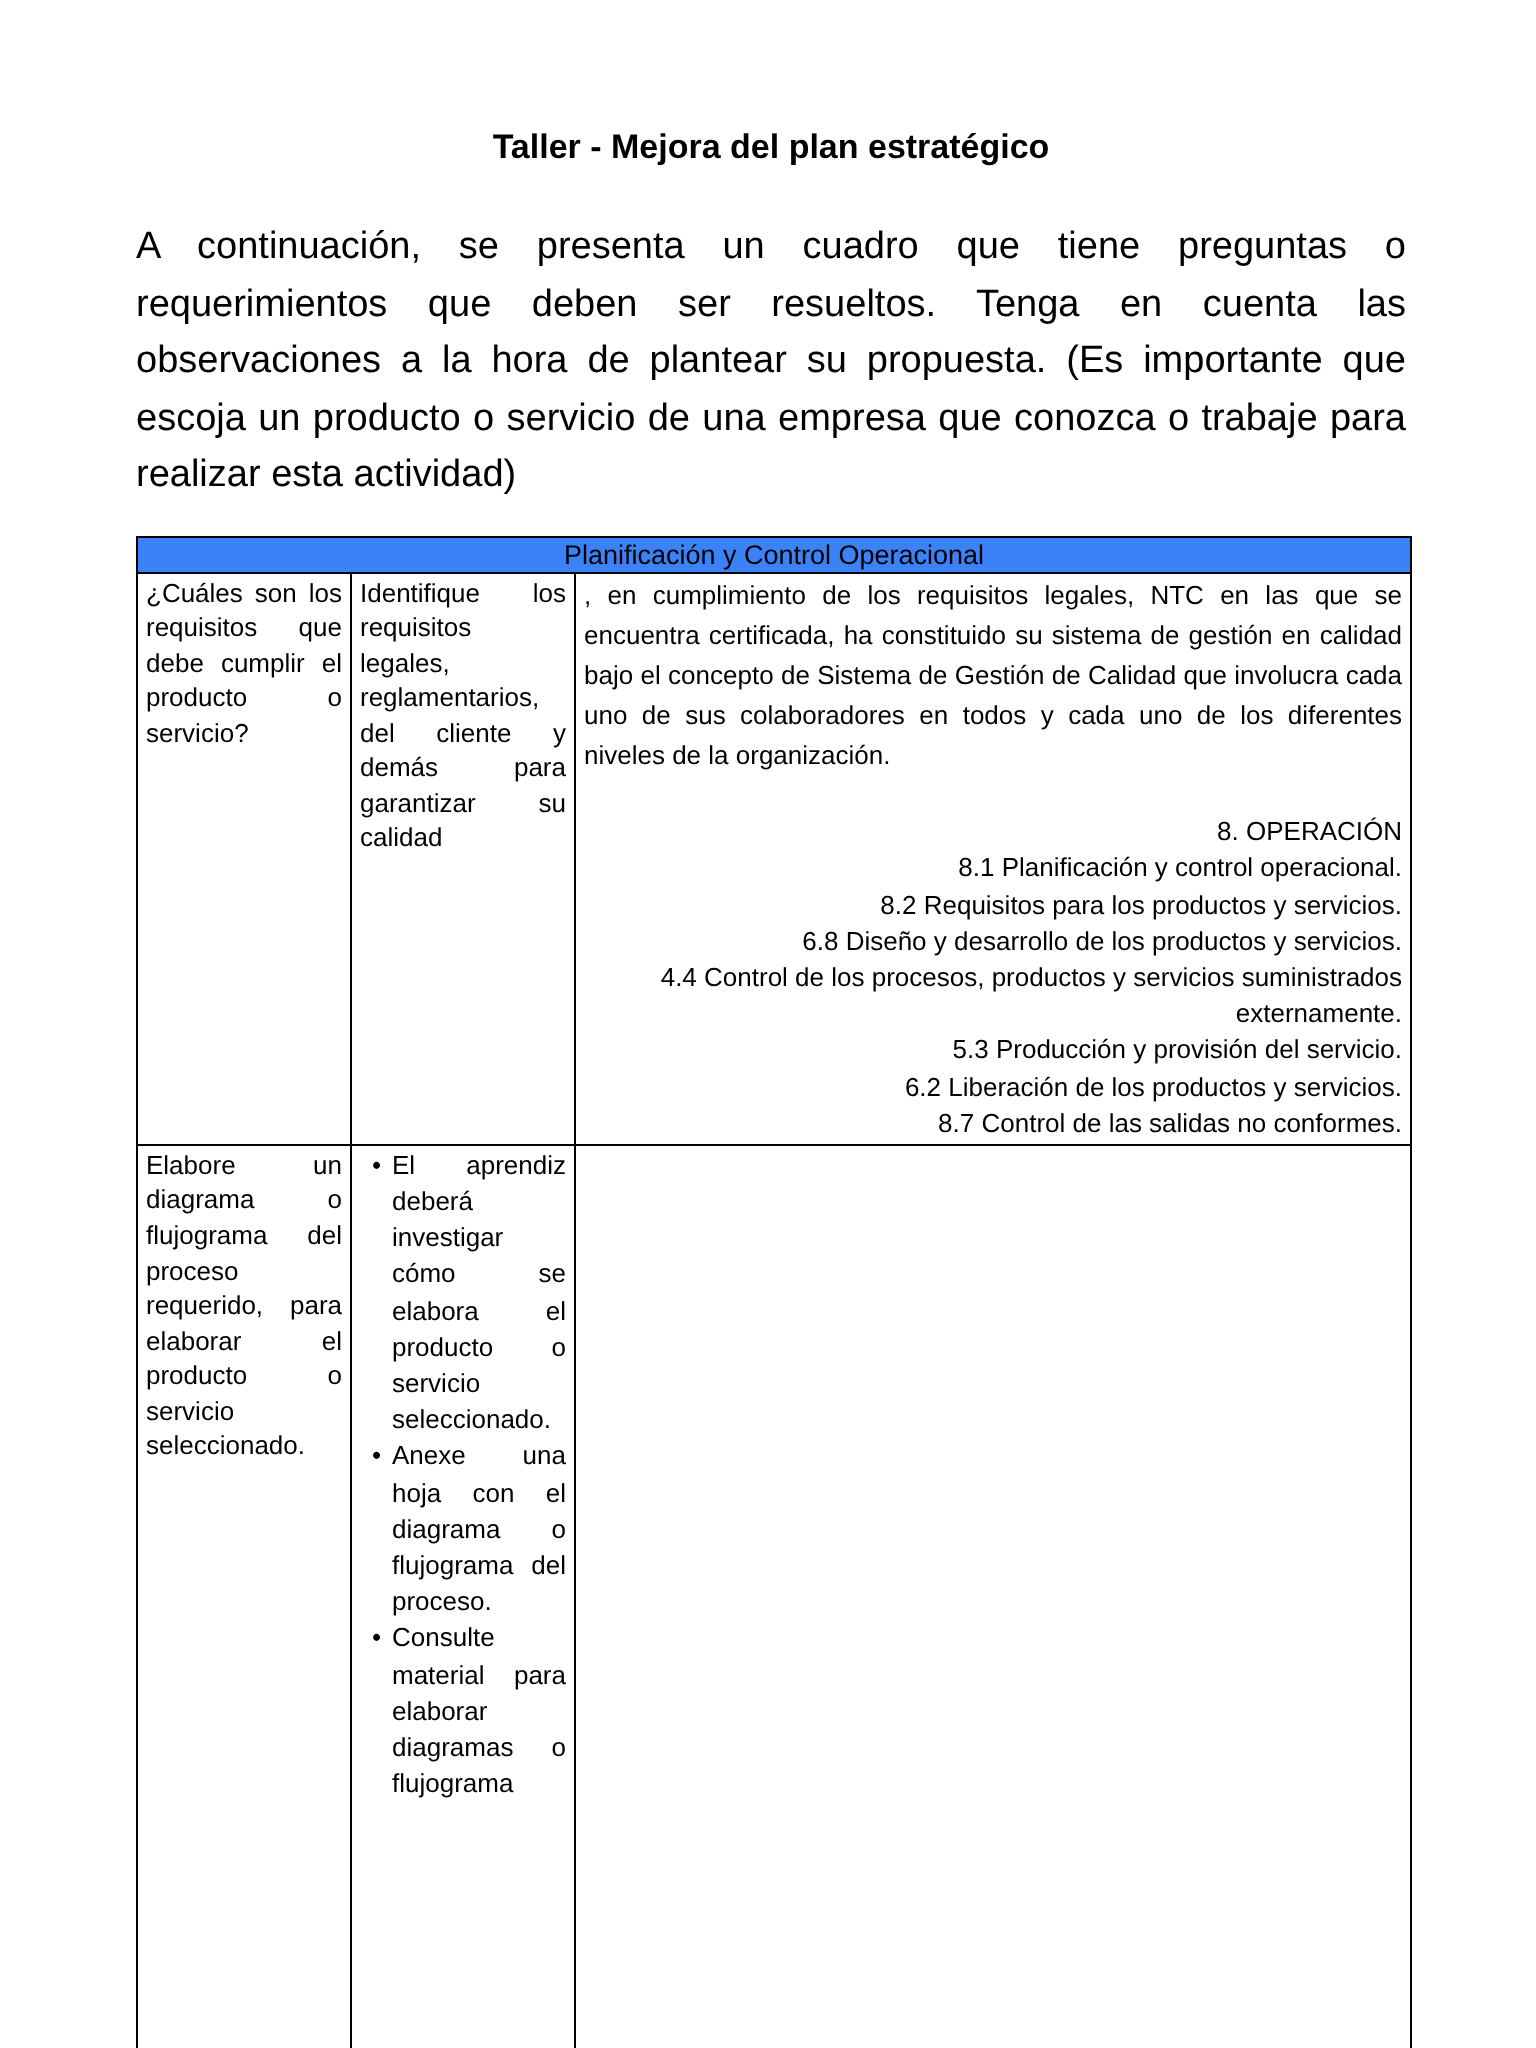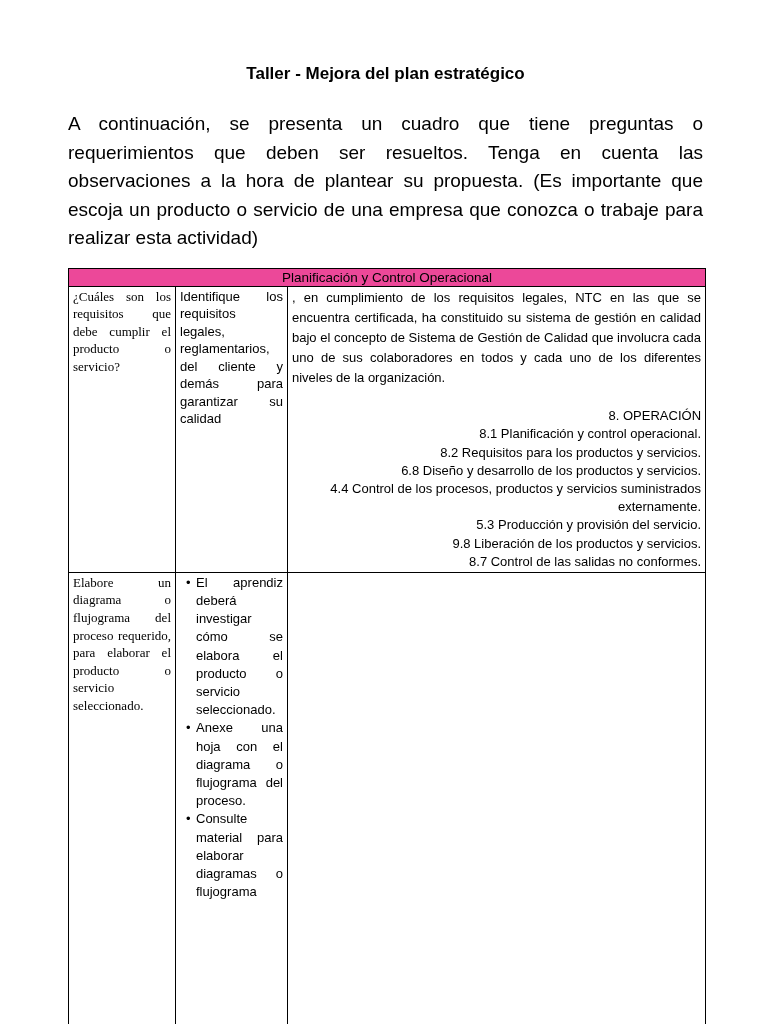--- a/index.html
+++ b/index.html
@@ -39,38 +39,37 @@
     width: 637px;
     font-size: 13px;
   }
   table.ops td, table.ops th {
     border: 1px solid #000;
     vertical-align: top;
     padding: 1px 4px;
     overflow: hidden;
   }
   th.banner {
-    background: #ec4899;
+    background: #3b82f6;
     font-weight: normal;
     text-align: center;
     font-size: 13.5px;
     padding: 1px 2px;
   }
   th.colhead {
     background: #92b351;
     font-weight: bold;
     text-align: center;
     font-size: 13.5px;
     padding: 1px 2px;
   }
   td.q-cell {
     text-align: justify;
     line-height: 1.35;
     overflow-wrap: break-word;
-    font-family: Liberation Serif, serif;
   }
   td.obs-cell {
     text-align: justify;
     line-height: 1.35;
     overflow-wrap: break-word;
     word-break: break-word;
   }
   td.prop-cell {
     line-height: 1.4;
   }
@@ -131,21 +130,21 @@
       <td class="obs-cell">Identifique los requisitos legales, reglamentarios, del cliente y demás para garantizar su calidad</td>
       <td class="prop-cell">
         <p class="prop-intro">, en cumplimiento de los requisitos legales, NTC en las que se encuentra certificada, ha constituido su sistema de gestión en calidad bajo el concepto de Sistema de Gestión de Calidad que involucra cada uno de sus colaboradores en todos y cada uno de los diferentes niveles de la organización.</p>
         <div class="prop-gap"></div>
         <div class="prop-line">8. OPERACIÓN</div>
         <div class="prop-line">8.1 Planificación y control operacional.</div>
         <div class="prop-line">8.2 Requisitos para los productos y servicios.</div>
         <div class="prop-line">6.8 Diseño y desarrollo de los productos y servicios.</div>
         <div class="prop-line">4.4 Control de los procesos, productos y servicios suministrados externamente.</div>
         <div class="prop-line">5.3 Producción y provisión del servicio.</div>
-        <div class="prop-line">9.8 Liberación de los productos y servicios.</div>
+        <div class="prop-line">6.2 Liberación de los productos y servicios.</div>
         <div class="prop-line">8.7 Control de las salidas no conformes.</div>
       </td>
     </tr>
 
     <tr class="row-2">
       <td class="q-cell">Elabore un diagrama o flujograma del proceso requerido, para elaborar el producto o servicio seleccionado.</td>
       <td class="obs-cell">
         <div class="bullets">
           <div class="bullet">
             <span class="marker">•</span>

